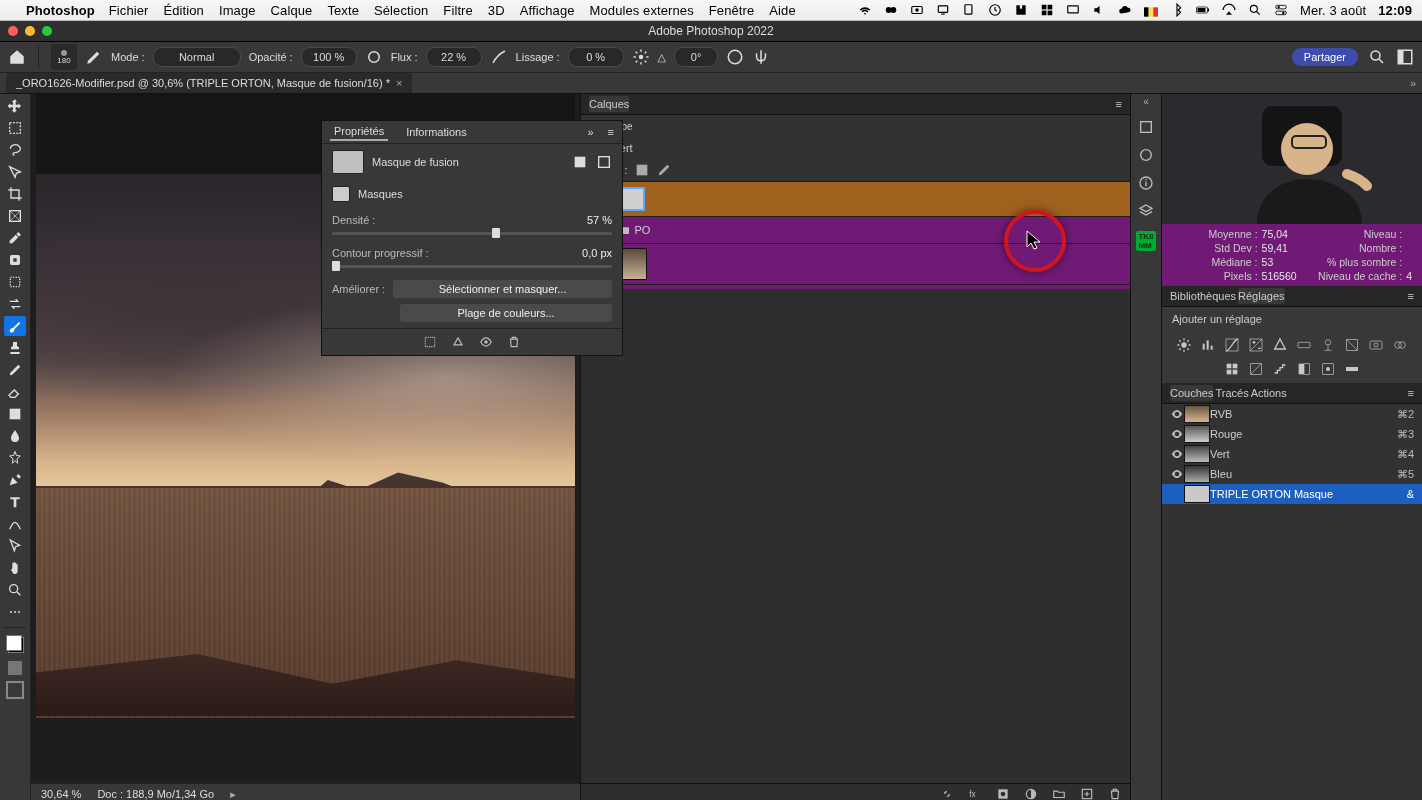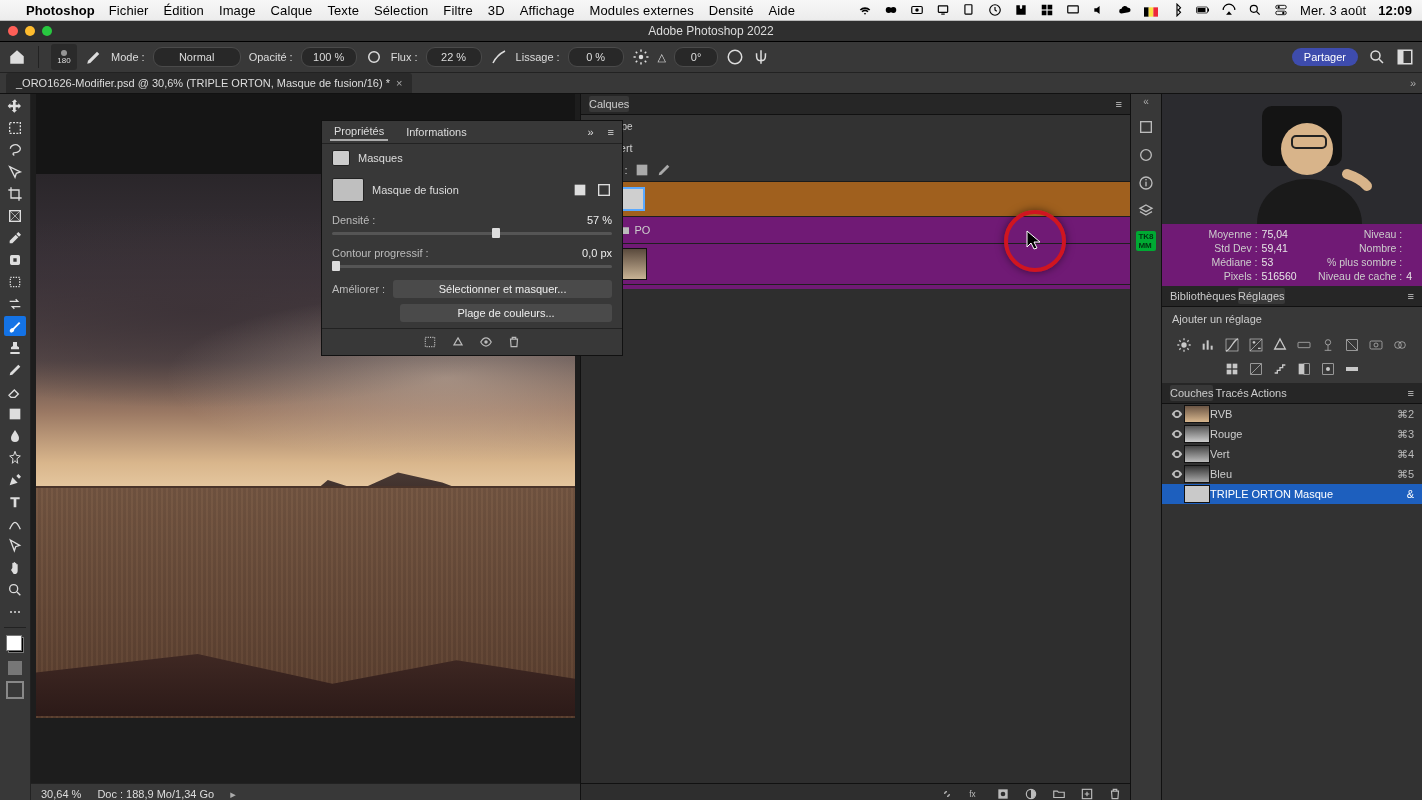--- a/index.html
+++ b/index.html
@@ -122,21 +122,21 @@
   <span class="mitem">Fichier</span>
   <span class="mitem">Édition</span>
   <span class="mitem">Image</span>
   <span class="mitem">Calque</span>
   <span class="mitem">Texte</span>
   <span class="mitem">Sélection</span>
   <span class="mitem">Filtre</span>
   <span class="mitem">3D</span>
   <span class="mitem">Affichage</span>
   <span class="mitem">Modules externes</span>
-  <span class="mitem">Densité</span>
+  <span class="mitem">Fenêtre</span>
   <span class="mitem">Aide</span>
   <span class="right">
     <svg viewBox="0 0 24 24">
         <path d="M12 20l-2-2a3 3 0 014 0zM5 13l-2-2a13 13 0 0118 0l-2 2a10 10 0 00-14 0zM8 16l-2-2a8 8 0 0112 0l-2 2a5 5 0 00-8 0z"></path>
       </svg>
     <svg viewBox="0 0 24 24">
         <circle cx="8" cy="12" r="5"></circle>
         <circle cx="16" cy="12" r="5"></circle>
       </svg>
     <svg viewBox="0 0 24 24">
@@ -484,33 +484,33 @@
 
     <div id="props">
       <div class="hdr">
         <span class="t act">Propriétés</span>
         <span class="t">Informations</span>
         <span style="flex:1"></span>
         <span>»</span>
         <span>≡</span>
       </div>
       <div class="row">
-        <span class="thumb" style="width:16px;height:14px;background:#ccc"></span>
-        <span>Masques</span>
-      </div>
-      <div class="row">
         <span class="thumb" style="background:#bfbfbf"></span>
         <span>Masque de fusion</span>
         <span style="flex:1"></span>
         <svg class="miniicon" viewBox="0 0 24 24">
             <rect x="4" y="4" width="16" height="16" fill="#ddd"></rect>
           </svg>
         <svg class="miniicon" viewBox="0 0 24 24">
             <rect x="4" y="4" width="16" height="16" fill="none" stroke="#ddd" stroke-width="2"></rect>
           </svg>
+      </div>
+      <div class="row">
+        <span class="thumb" style="width:16px;height:14px;background:#ccc"></span>
+        <span>Masques</span>
       </div>
       <div class="row">
         <span class="label">Densité :</span>
         <span style="flex:1"></span>
         <span class="val">57 %</span>
       </div>
       <div class="row" style="padding-top:0">
         <div class="track">
             <div class="knob" style="left:57%"></div>
           </div>

